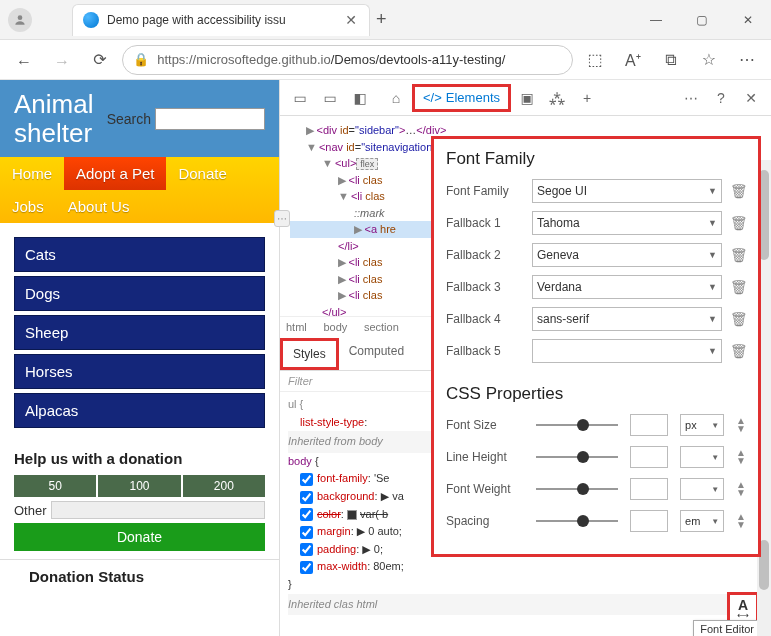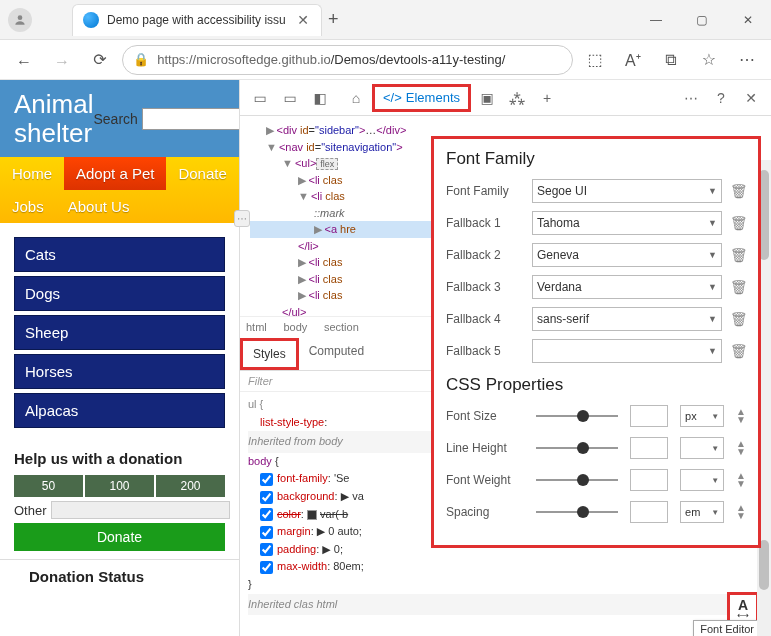--- a/index.html
+++ b/index.html
@@ -1,39 +1,39 @@
 <!DOCTYPE html>
 <html><head>
 <meta charset="utf-8">
 <style>
 * { box-sizing: border-box; margin: 0; padding: 0; font-family: "Segoe UI", Tahoma, sans-serif; }
 body { background: #fff; width: 771px; height: 636px; overflow: hidden; font-size: 12px; color: #333; }
 
 
 .titlebar { height: 40px; display: flex; align-items: center; background: #f3f3f3; border-bottom: 1px solid #e0e0e0; }
-.tab { background: #fff; border-radius: 6px 6px 0 0; height: 32px; margin-left: 40px; display: flex; align-items: center; padding: 0 8px 0 10px; width: 250px; border: 1px solid #ddd; border-bottom: none; }
+.tab { background: #fff; border-radius: 6px 6px 0 0; height: 32px; margin-left: 40px; display: flex; align-items: center; padding: 0 8px 0 10px; width: 298px; border: 1px solid #ddd; border-bottom: none; }
 .favicon { width: 16px; height: 16px; border-radius: 50%; background: radial-gradient(circle at 30% 30%, #4db8ff, #0078d4); margin-right: 8px; }
 .tab-title { font-size: 12px; flex: 1; white-space: nowrap; overflow: hidden; text-overflow: ellipsis; }
 .tab-close { color: #666; font-size: 14px; padding: 0 4px; }
 .newtab { margin-left: 6px; color: #555; font-size: 18px; }
 .avatar-circle { width: 24px; height: 24px; border-radius: 50%; background: #ddd; margin-left: 8px; display: flex; align-items: center; justify-content: center; }
 .win-controls { margin-left: auto; display: flex; }
 .win-btn { width: 46px; height: 40px; display: flex; align-items: center; justify-content: center; color: #555; font-size: 12px; }
 
 .toolbar { height: 40px; display: flex; align-items: center; background: #fff; padding: 0 8px; gap: 6px; border-bottom: 1px solid #e5e5e5; }
 .tbtn { width: 32px; height: 32px; display: flex; align-items: center; justify-content: center; color: #555; font-size: 16px; border-radius: 4px; }
 .tbtn.disabled { color: #bbb; }
 .addrbar { flex: 1; height: 30px; border: 1px solid #ccc; border-radius: 15px; display: flex; align-items: center; padding: 0 10px; font-size: 13px; color: #666; }
 .addrbar .path { color: #333; }
 .rbtns { display: flex; gap: 6px; }
 
 .content { display: flex; height: calc(636px - 80px); position: relative; }
 
 
-.page { width: 240px; border-right: 1px solid #ddd; overflow: hidden; }
+.page { width: 280px; border-right: 1px solid #ddd; overflow: hidden; }
 .header { background: #4a90c8; padding: 10px 14px; display: flex; align-items: center; justify-content: space-between; }
 .header h1 { color: #fff; font-size: 26px; font-weight: 300; line-height: 1.1; }
 .search-wrap { display: flex; align-items: center; gap: 4px; }
 .search-wrap label { color: #333; font-size: 14px; }
 .search-wrap input { width: 110px; height: 22px; border: 1px solid #999; }
 .nav { display: flex; flex-wrap: wrap; background: linear-gradient(#ffd400, #ffb800); }
 .nav a { color: #fff; padding: 8px 12px; font-size: 15px; text-decoration: none; text-shadow: 0 1px 1px rgba(0,0,0,.3); }
 .nav a.active { background: linear-gradient(#ff4400, #dd3300); }
 .sidelist { padding: 14px; display: flex; flex-direction: column; gap: 4px; }
 .sidelist a { background: #14267a; color: #fff; padding: 8px 10px; font-size: 15px; text-decoration: none; border: 1px solid #0a1850; }
@@ -298,21 +298,21 @@
           <span class="trash">🗑</span>
         </div>
       <div class="fe-row">
           <label>Fallback 5</label>
           <div class="sel">
             <span></span>
           </div>
           <span class="trash">🗑</span>
         </div>
 
-      <h2 style="margin-top:12px">CSS Properties</h2>
+      <h2 style="margin-top:21px">CSS Properties</h2>
       <div class="fe-prop">
         <label>Font Size</label>
         <div class="slider-track">
             <div class="slider-knob"></div>
           </div>
         <input class="val" style="">
         <div class="unit">
             <span>px</span>
           </div>
         <div class="stepper">▲<br>▼</div>

